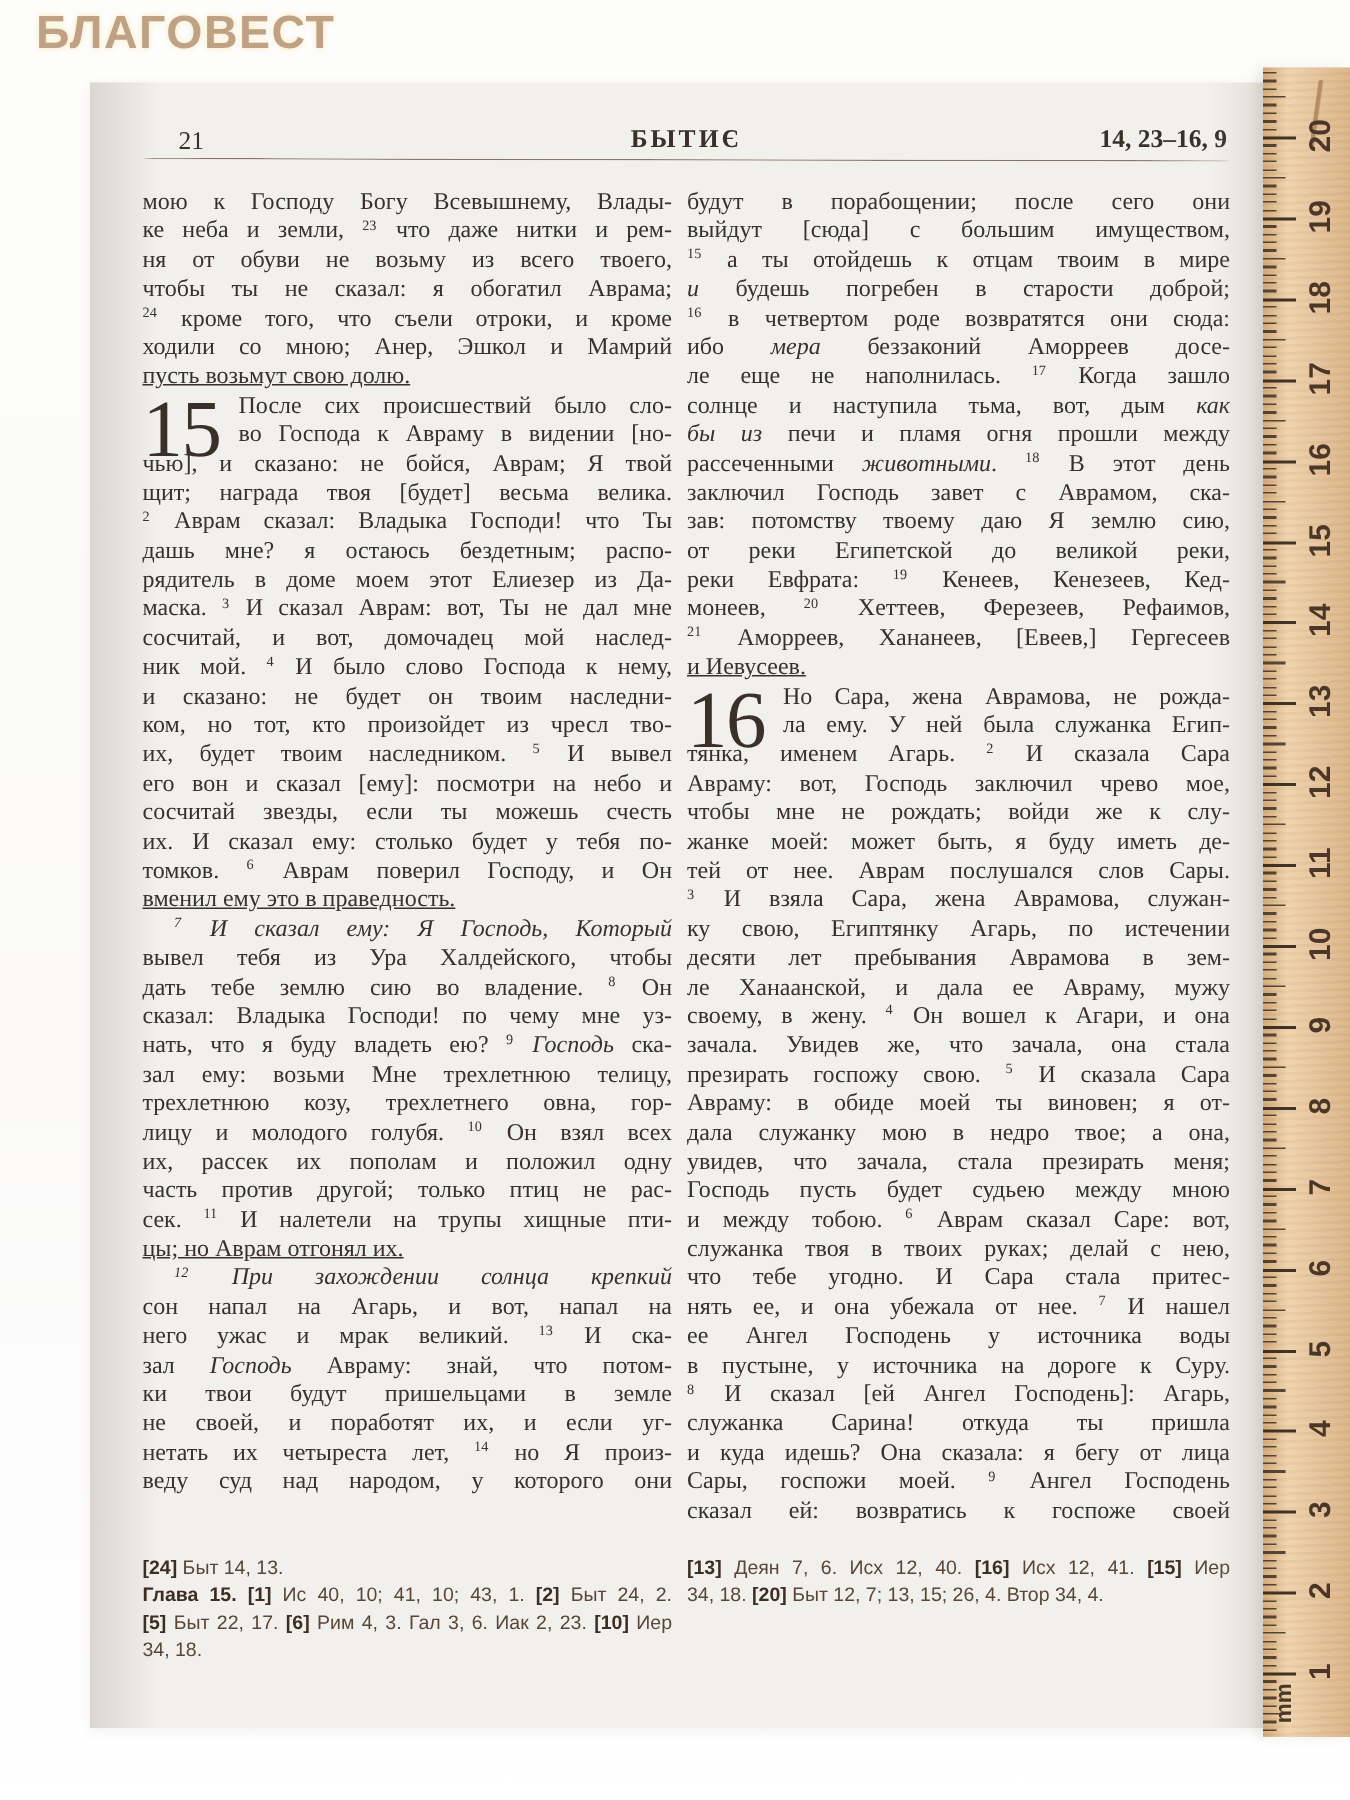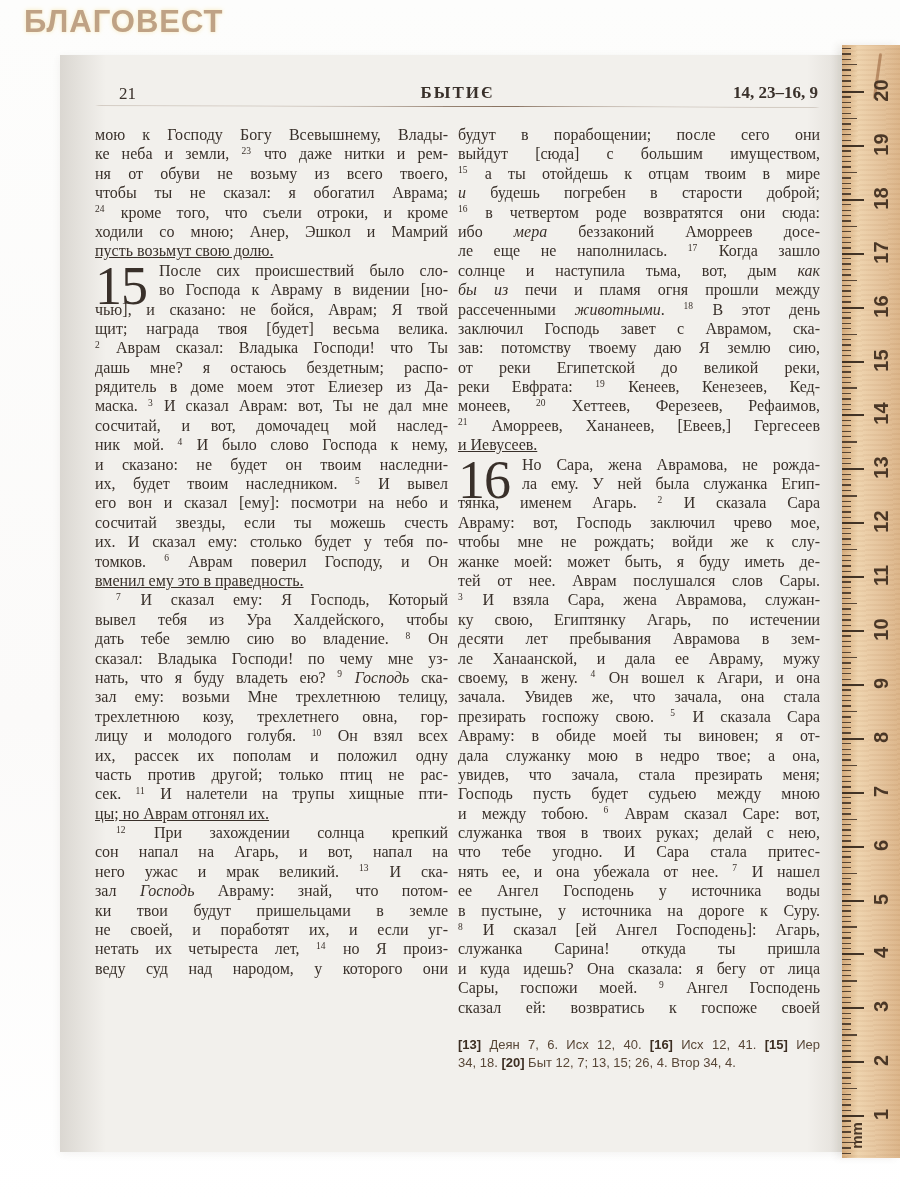--- a/index.html
+++ b/index.html
@@ -30,21 +30,21 @@
   .hdr-rule{position:absolute;left:0;right:0;top:25px;height:0;border-top:1.2px solid var(--rule);
             border-radius:50%/2px;transform:rotate(.12deg);}
   
   .col{position:absolute;top:70px;color:var(--text);font-size:16px;line-height:19.4px;}
   .col-left{left:35px;width:353px;}
   .col-right{left:398px;width:362px;}
   .block{position:relative;}
   .line{height:19.4px;text-align:justify;text-align-last:justify;white-space:normal;}
   .line.flush{text-align-last:left;text-decoration:underline;}
   .line.dcline{margin-left:64px;}
-  .line.firstind{text-indent:21px;}
+  .line.firstind{text-indent:21px;font-style:italic;}
   .dropcap{position:absolute;left:0;top:2px;font-size:54px;line-height:46px;font-weight:400;
            color:var(--text);letter-spacing:-1px;}
   .sup{font-size:9.5px;position:relative;top:-5.5px;line-height:0;padding-right:1px;}
   i{font-style:italic;}
   
   .footnotes{position:absolute;color:var(--fn-text);font-family:"Liberation Sans",sans-serif;
              font-size:13px;line-height:18.4px;top:981px;}
   .fn-left{left:35px;width:353px;}
   .fn-right{left:398px;width:362px;}
   .fn-line{text-align:justify;text-align-last:justify;}
@@ -95,20 +95,21 @@
         <div class="line dcline">во Господа к Авраму в видении [но-</div>
         <div class="line">чью], и сказано: не бойся, Аврам; Я твой</div>
         <div class="line">щит; награда твоя [будет] весьма велика.</div>
         <div class="line"><span class="sup">2</span> Аврам сказал: Владыка Господи! что Ты</div>
         <div class="line">дашь мне? я остаюсь бездетным; распо-</div>
         <div class="line">рядитель в доме моем этот Елиезер из Да-</div>
         <div class="line">маска. <span class="sup">3</span> И сказал Аврам: вот, Ты не дал мне</div>
         <div class="line">сосчитай, и вот, домочадец мой наслед-</div>
         <div class="line">ник мой. <span class="sup">4</span> И было слово Господа к нему,</div>
         <div class="line">и сказано: не будет он твоим наследни-</div>
+        <div class="line">ком, но тот, кто произойдет из чресл тво-</div>
         <div class="line">их, будет твоим наследником. <span class="sup">5</span> И вывел</div>
         <div class="line">его вон и сказал [ему]: посмотри на небо и</div>
         <div class="line">сосчитай звезды, если ты можешь счесть</div>
         <div class="line">их. И сказал ему: столько будет у тебя по-</div>
         <div class="line">томков. <span class="sup">6</span> Аврам поверил Господу, и Он</div>
         <div class="line flush">вменил ему это в праведность.</div>
       </div>
       <div class="block">
         <div class="line firstind"><span class="sup">7</span> И сказал ему: Я Господь, Который</div>
         <div class="line">вывел тебя из Ура Халдейского, чтобы</div>
@@ -179,20 +180,26 @@
         <div class="line">что тебе угодно. И Сара стала притес-</div>
         <div class="line">нять ее, и она убежала от нее. <span class="sup">7</span> И нашел</div>
         <div class="line">ее Ангел Господень у источника воды</div>
         <div class="line">в пустыне, у источника на дороге к Суру.</div>
         <div class="line"><span class="sup">8</span> И сказал [ей Ангел Господень]: Агарь,</div>
         <div class="line">служанка Сарина! откуда ты пришла</div>
         <div class="line">и куда идешь? Она сказала: я бегу от лица</div>
         <div class="line">Сары, госпожи моей. <span class="sup">9</span> Ангел Господень</div>
         <div class="line">сказал ей: возвратись к госпоже своей</div>
       </div>
+    </div>
+  <div class="footnotes fn-left" id="fn-left">
+      <div class="fn-line nj"><b>[24]</b> Быт 14, 13.</div>
+      <div class="fn-line"><b>Глава 15.</b> <b>[1]</b> Ис 40, 10; 41, 10; 43, 1. <b>[2]</b> Быт 24, 2.</div>
+      <div class="fn-line"><b>[5]</b> Быт 22, 17. <b>[6]</b> Рим 4, 3. Гал 3, 6. Иак 2, 23. <b>[10]</b> Иер</div>
+      <div class="fn-line nj">34, 18.</div>
     </div>
   <div class="footnotes fn-right" id="fn-right">
       <div class="fn-line"><b>[13]</b> Деян 7, 6. Исх 12, 40. <b>[16]</b> Исх 12, 41. <b>[15]</b> Иер</div>
       <div class="fn-line nj">34, 18. <b>[20]</b> Быт 12, 7; 13, 15; 26, 4. Втор 34, 4.</div>
     </div>
 </div>
 
 <div class="ruler" id="ruler">
   <div class="grain"></div>
   <div class="streak"></div>

